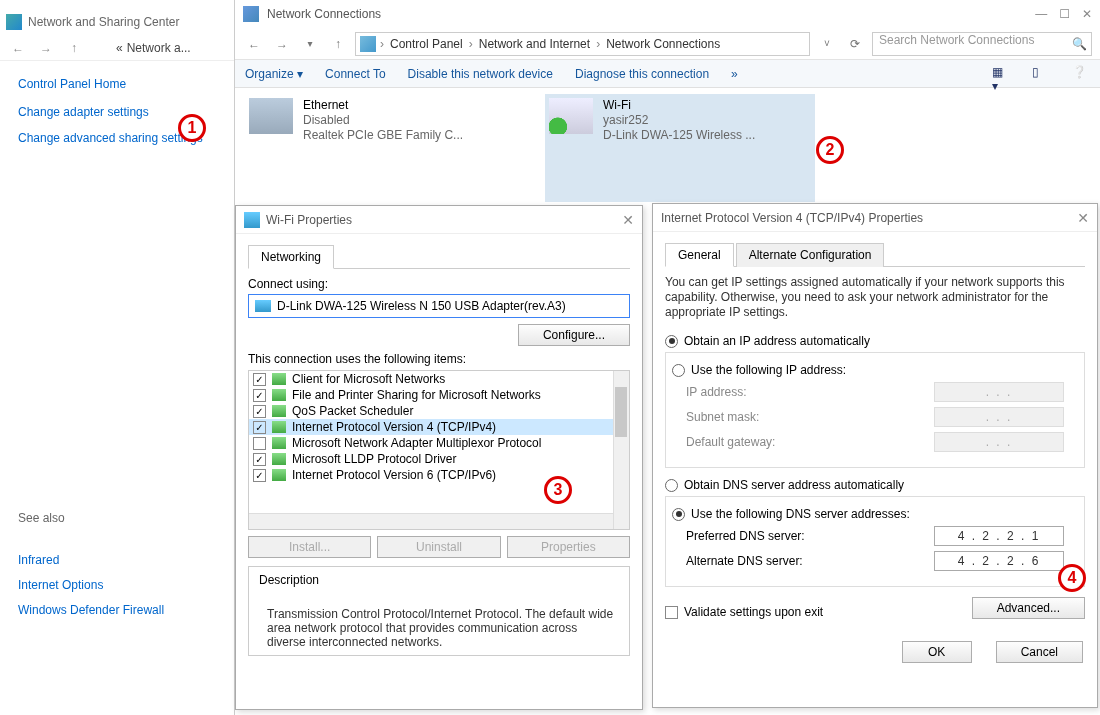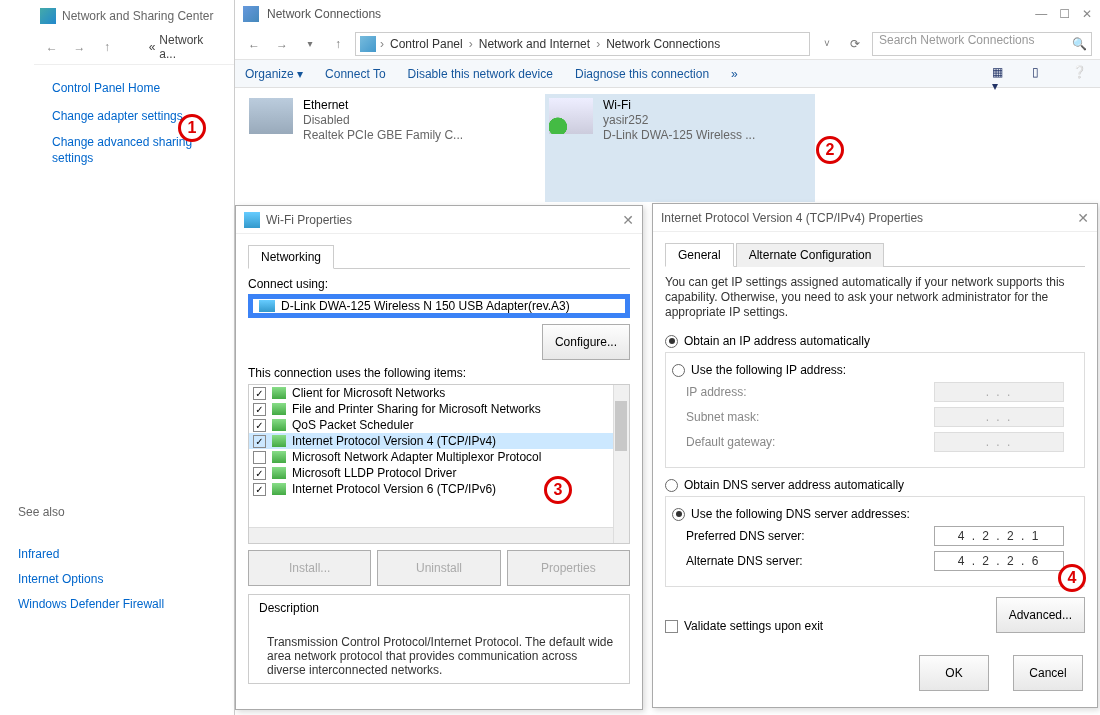--- a/index.html
+++ b/index.html
@@ -1,19 +1,19 @@
 <!DOCTYPE html>
 <html><head>
 <meta charset="utf-8">
 <style>
 * { box-sizing: border-box; margin: 0; padding: 0; font-family: "Segoe UI", Tahoma, sans-serif; font-size: 12px; }
 body { width: 1100px; height: 715px; background: #fff; position: relative; overflow: hidden; color: #000; }
 
 
-.back-window { position: absolute; left: 0; top: 2px; width: 236px; height: 660px; padding-left: 34px; }
+.back-window { position: absolute; left: 0; top: 8px; width: 236px; height: 660px; }
 .back-titlebar { display:flex; align-items:center; height:28px; padding:0 6px; gap:6px; color:#666; }
 .back-titlebar .icon { width:16px;height:16px; background:linear-gradient(135deg,#4aa,#28c);}
 .back-toolbar { display:flex; align-items:center; padding:2px 8px; gap:8px; border-bottom:1px solid #eee;}
 .back-toolbar .navbtn { width:20px;height:20px; color:#888; display:flex;align-items:center;justify-content:center;}
 .back-toolbar .crumb { display:flex; align-items:center; gap:4px; padding:1px 6px; color:#444; }
 .side-panel { padding:16px 18px; }
 .side-link { color:#0066cc; margin-bottom:11px; cursor:pointer; }
 .side-link.heavy { margin-bottom:14px; }
 .side-bottom { position:absolute; left:18px; bottom:40px;}
 .see-also { color:#666; margin-bottom:28px;}
@@ -52,40 +52,40 @@
 .dialog { position:absolute; background:#fff; border:1px solid #aaa; box-shadow:2px 2px 6px rgba(0,0,0,.15);}
 .dlg-titlebar { height:28px; display:flex; align-items:center; justify-content:space-between; padding:0 8px; color:#555; background:#fff; border-bottom:1px solid #eee;}
 .dlg-titlebar .t-left { display:flex; align-items:center; gap:6px;}
 .dlg-titlebar .t-icon { width:16px;height:16px; background:linear-gradient(#6cf,#39c);}
 .dlg-close { color:#888; cursor:pointer; font-size:14px;}
 .dlg-body { padding:10px 12px 12px;}
 .dlg-tabs { display:flex; border-bottom:1px solid #ccc; margin-bottom:8px;}
 .dlg-tab { padding:4px 12px; border:1px solid #ccc; border-bottom:none; background:#fff; position:relative; top:1px; margin-right:2px; cursor:pointer;}
 .dlg-tab.active { background:#fff; border-bottom:1px solid #fff;}
 .dlg-tab.inactive { background:#f0f0f0;}
-.btn { display:inline-flex; align-items:center; justify-content:center; height:36px; padding:0 12px; background:linear-gradient(#fdfdfd,#e8e8e8); border:1px solid #adadad; cursor:pointer; font-size:12px;}
+.btn { display:inline-flex; align-items:center; justify-content:center; height:22px; padding:0 24px; background:linear-gradient(#fdfdfd,#e8e8e8); border:1px solid #adadad; cursor:pointer; font-size:12px;}
 .btn.disabled { color:#aaa; background:#f0f0f0;}
 
 
 .wifi-dlg { left:235px; top:205px; width:408px; height:505px;}
 .wifi-dlg .adapter-list { height:160px; border:1px solid #ccc; overflow:hidden; margin-top:4px; position:relative;}
 .wifi-dlg .adapter-list .scrollbar { position:absolute; right:0; top:0; width:16px; height:100%; background:#f0f0f0; border-left:1px solid #ddd;}
 .wifi-dlg .adapter-list .thumb { position:absolute; right:2px; top:16px; width:12px; height:50px; background:#c8c8c8;}
 .wifi-dlg .adapter-list .hbar { position:absolute; left:0; bottom:0; right:16px; height:16px; background:#f0f0f0; border-top:1px solid #ddd;}
 .wifi-dlg .item-row { display:flex; align-items:center; gap:6px; padding:1px 4px;}
 .wifi-dlg .item-row.sel { background:#cce8ff;}
 .wifi-dlg .chk { width:13px;height:13px; border:1px solid #888; display:flex; align-items:center; justify-content:center; font-size:10px; color:#000;}
 .wifi-dlg .netico { width:14px;height:12px; background:linear-gradient(#8d8,#4a4);}
 .wifi-dlg .btn-row { display:flex; gap:6px; margin-top:6px;}
 .wifi-dlg .btn-row .btn { flex:1;}
 .wifi-dlg .desc-box { border:1px solid #ccc; padding:6px 10px; margin-top:8px;}
 .wifi-dlg .desc-box .lab { color:#000; margin-bottom:20px;}
 .wifi-dlg .desc-box .text { color:#333; line-height:14px; padding-left:8px;}
 .connect-using { margin:4px 0 2px;}
-.adapter-field { border:5px solid #3b82f6; height:24px; display:flex; align-items:center; gap:6px; padding:0 6px; margin:3px 0;}
+.adapter-field { border:1px solid #3b82f6; height:24px; display:flex; align-items:center; gap:6px; padding:0 6px; margin:3px 0;}
 .adapter-field .icon { width:16px;height:12px; background:linear-gradient(#6cf,#39c);}
 .configure-row { display:flex; justify-content:flex-end; margin:6px 0;}
 
 
 .tcpip-dlg { left:652px; top:203px; width:446px; height:505px;}
 .tcpip-dlg .desc-text { color:#333; line-height:15px; margin:4px 0 14px; }
 .tcpip-dlg .radio-row { display:flex; align-items:center; gap:6px; margin:4px 0;}
 .tcpip-dlg .radio { width:13px;height:13px; border:1px solid #666; border-radius:50%; display:flex; align-items:center; justify-content:center;}
 .tcpip-dlg .radio .dot { width:6px;height:6px;border-radius:50%; background:#333;}
 .tcpip-dlg .ipgrid { border:1px solid #ddd; border-top:none; padding:6px 20px 10px; margin-bottom:10px;}

